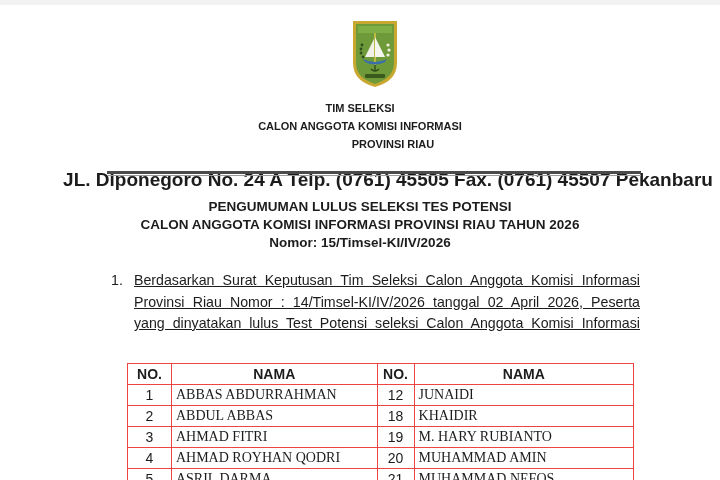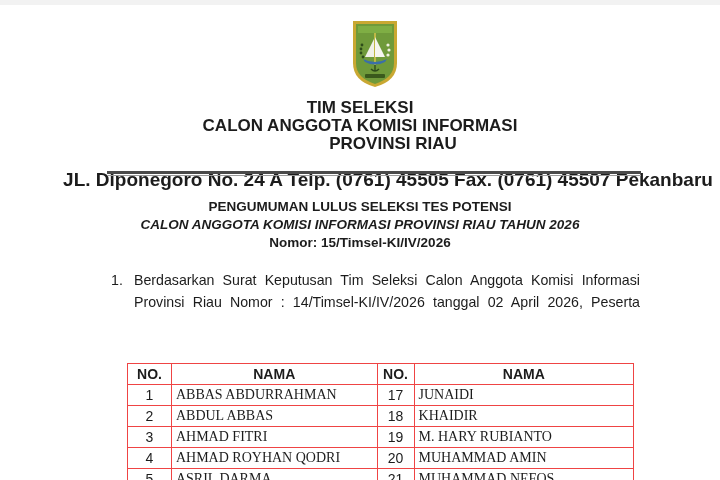--- a/index.html
+++ b/index.html
@@ -27,21 +27,21 @@
       top: 19px;
       width: 48px;
       height: 70px;
     }
     .letterhead {
       position: absolute;
       left: 0;
       width: 720px;
       text-align: center;
       font-weight: bold;
-      font-size: 17px;
+      font-size: 11px;
       line-height: 18px;
     }
     .lh1 { top: 99px; }
     .lh2 { top: 117px; }
     .lh3 { top: 135px; margin-left: 33px; }
     .lh4 { top: 171px; font-size: 19px; padding-left: 28px; }
     .rule {
       position: absolute;
       left: 107px;
       width: 534px;
@@ -52,21 +52,21 @@
     .title {
       position: absolute;
       left: 0;
       width: 720px;
       text-align: center;
       font-weight: bold;
       font-size: 13.5px;
       line-height: 18px;
     }
     .t1 { top: 198px; }
-    .t2 { top: 216px; font-style: italic; }
+    .t2 { top: 216px; }
     .t3 { top: 234px; }
 
     .para {
       position: absolute;
       left: 0;
       top: 270px;
       width: 720px;
       font-size: 14.2px;
       line-height: 21.5px;
     }
@@ -80,20 +80,21 @@
       left: 134px;
       top: 0;
       width: 506px;
       text-align: justify;
     }
     .para .line {
       display: block;
       text-align: justify;
       text-align-last: justify;
       white-space: nowrap;
+      text-decoration: underline;
     }
     .para .line.last {
       text-align-last: left;
     }
 
     table.results {
       position: absolute;
       left: 127px;
       top: 363px;
       width: 507px;
@@ -158,20 +159,21 @@
 
 <div class="title t1">PENGUMUMAN LULUS SELEKSI TES POTENSI</div>
 <div class="title t2">CALON ANGGOTA KOMISI INFORMASI PROVINSI RIAU TAHUN 2026</div>
 <div class="title t3">Nomor: 15/Timsel-KI/IV/2026</div>
 
 <div class="para">
   <span class="num">1.</span>
   <div class="body">
     <span class="line">Berdasarkan Surat Keputusan Tim Seleksi Calon Anggota Komisi Informasi</span>
     <span class="line">Provinsi Riau Nomor : 14/Timsel-KI/IV/2026 tanggal 02 April 2026, Peserta</span>
+    <span class="line">yang dinyatakan lulus Test Potensi seleksi Calon Anggota Komisi Informasi</span>
   </div>
 </div>
 
 <table class="results">
   <colgroup>
     <col class="c-no1">
       <col class="c-name1">
       <col class="c-no2">
       <col class="c-name2">
   </colgroup>
@@ -180,21 +182,21 @@
       <th>NO.</th>
       <th>NAMA</th>
       <th>NO.</th>
       <th>NAMA</th>
     </tr>
   </thead>
   <tbody>
     <tr>
       <td class="no">1</td>
       <td class="name">ABBAS ABDURRAHMAN</td>
-      <td class="no">17</td>
+      <td class="no">12</td>
       <td class="name">JUNAIDI</td>
     </tr>
     <tr>
       <td class="no">2</td>
       <td class="name">ABDUL ABBAS</td>
       <td class="no">18</td>
       <td class="name">KHAIDIR</td>
     </tr>
     <tr>
       <td class="no">3</td>

